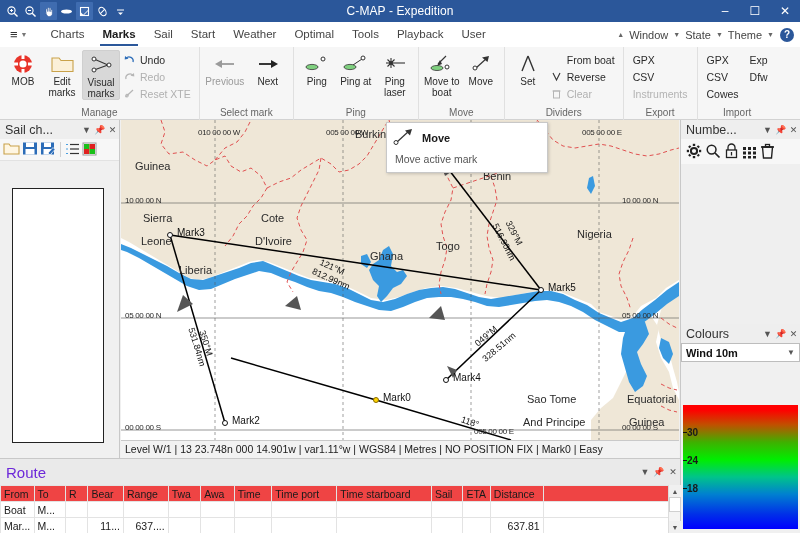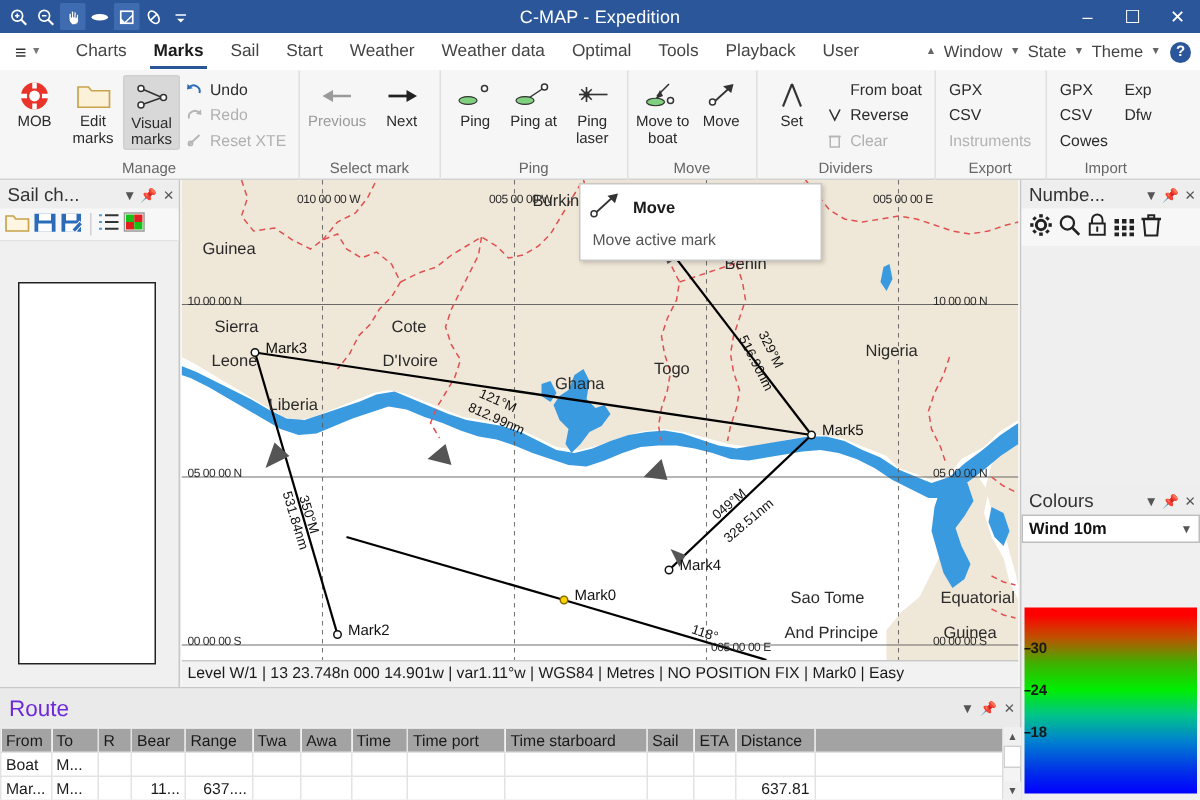--- a/index.html
+++ b/index.html
@@ -210,21 +210,21 @@
     padding-left:6px;
   }
   .route-head .rtitle { font-size:15px; color:#6d28d9; flex:1; }
   .route-head .tbtn { width:14px; text-align:center; font-size:9px; color:#555; }
   .route-table { width:100%; border-collapse:collapse; table-layout:fixed; background:#fff; }
   .route-table th, .route-table td {
     border:1px solid #e3e3e3; font-size:10.5px; font-weight:normal;
     text-align:left; padding:1px 3px; height:16px; color:#1a1a1a;
     white-space:nowrap; overflow:hidden;
   }
-  .route-table th { background:#a3a3a3; }
+  .route-table th { background:#ef4444; }
   .route-table td.num { text-align:right; }
   .vscroll {
     position:absolute; right:0; top:26px; width:12px; bottom:0;
     background:#f4f4f4; border-left:1px solid #dcdcdc;
   }
   .vscroll .arrow {
     width:12px; height:12px; display:flex; align-items:center; justify-content:center;
     font-size:7px; color:#555; background:#f0f0f0;
   }
   .vscroll .thumb { position:absolute; top:12px; left:0; width:12px; height:15px; background:#ffffff; border:1px solid #d0d0d0; }
@@ -292,21 +292,20 @@
   <div class="ribbon-tabs">
     <div class="hamburger">
       <span class="bars">≡</span>
       <span class="car">▼</span>
     </div>
     <div class="tab">Charts</div>
     <div class="tab selected">Marks</div>
     <div class="tab">Sail</div>
     <div class="tab">Start</div>
     <div class="tab">Weather</div>
-    <div class="tab">Weather data</div>
     <div class="tab">Optimal</div>
     <div class="tab">Tools</div>
     <div class="tab">Playback</div>
     <div class="tab">User</div>
     <div class="tabs-right">
       <span class="caret">▲</span>
       <span class="item">Window</span>
       <span class="caret">▼</span>
       <span class="item">State</span>
       <span class="caret">▼</span>

